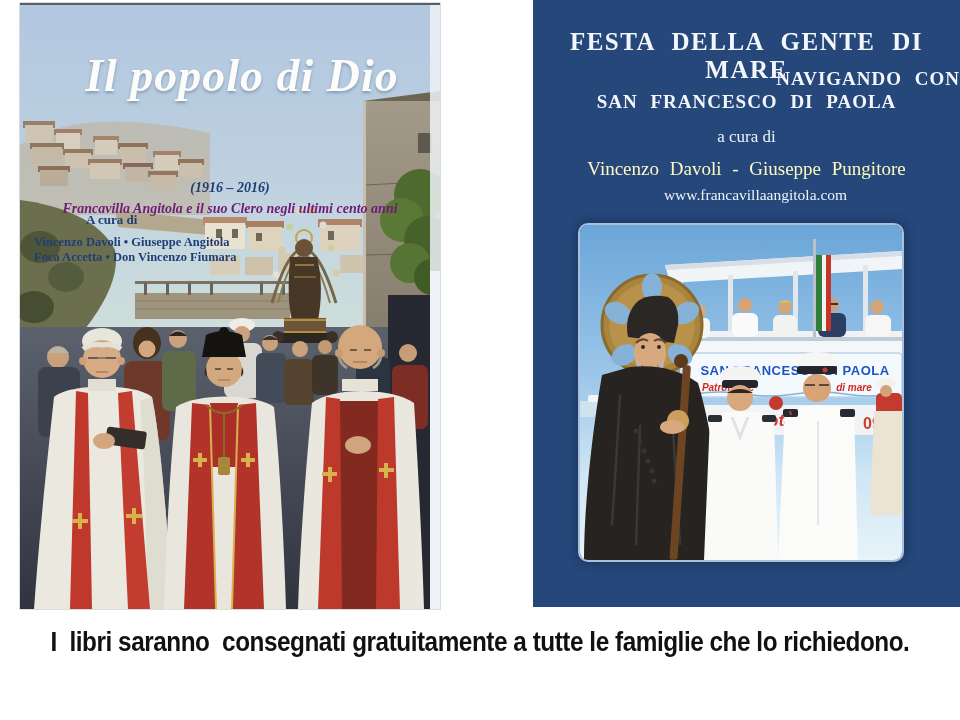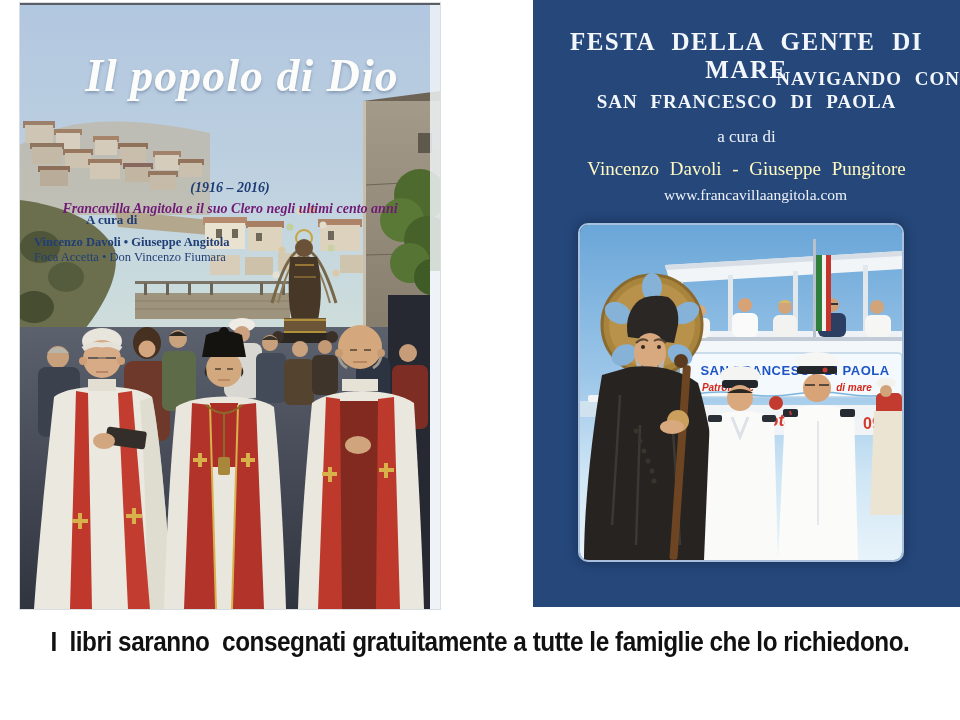--- a/index.html
+++ b/index.html
@@ -12,21 +12,21 @@
   .cover-left svg.scene{position:absolute;left:0;top:0;width:420px;height:604px;display:block;}
   .lb-title{position:absolute;left:12px;top:44px;width:100%;text-align:center;color:#fcfdfb;
             font-style:italic;font-weight:bold;font-size:46px;line-height:53px;
             text-shadow:0 2px 3px rgba(90,110,140,.55);letter-spacing:1px;}
   .lb-subtitle{position:absolute;left:0;top:157px;width:100%;text-align:center;color:#701a75;
                font-style:italic;font-weight:bold;font-size:14px;line-height:18px;margin-top:38px;}
   .lb-years{position:absolute;left:0;top:175px;width:100%;text-align:center;color:#1e3d74;
             font-style:italic;font-weight:bold;font-size:14px;}
   .lb-acura{position:absolute;left:66px;top:207px;color:#1f3e76;font-weight:bold;font-size:13px;}
   .lb-cur1{position:absolute;left:14px;top:230px;color:#1f3e76;font-weight:bold;font-size:12.5px;}
-  .lb-cur2{position:absolute;left:14px;top:245px;color:#1f3e76;font-weight:normal;font-size:12.5px;}
+  .lb-cur2{position:absolute;left:14px;top:245px;color:#1f3e76;font-weight:bold;font-size:12.5px;}
   .scan-edge{position:absolute;right:0;top:0;width:10px;height:100%;background:rgba(238,242,246,.85);}
 
   
   .cover-right{position:absolute;left:533px;top:0;width:427px;height:607px;background:#25477a;}
   .rb-title{position:absolute;left:0;top:28px;width:100%;text-align:center;color:#f3f7fc;
             font-weight:bold;font-size:25px;letter-spacing:1.5px;word-spacing:9px;}
   .rb-sub1{position:absolute;left:0;top:68px;width:100%;text-align:right;color:#f3f7fc;
            font-weight:bold;font-size:19px;letter-spacing:1px;word-spacing:7px;}
   .rb-sub2{position:absolute;left:0;top:91px;width:100%;text-align:center;color:#f3f7fc;
            font-weight:bold;font-size:19px;letter-spacing:1px;word-spacing:7px;}

